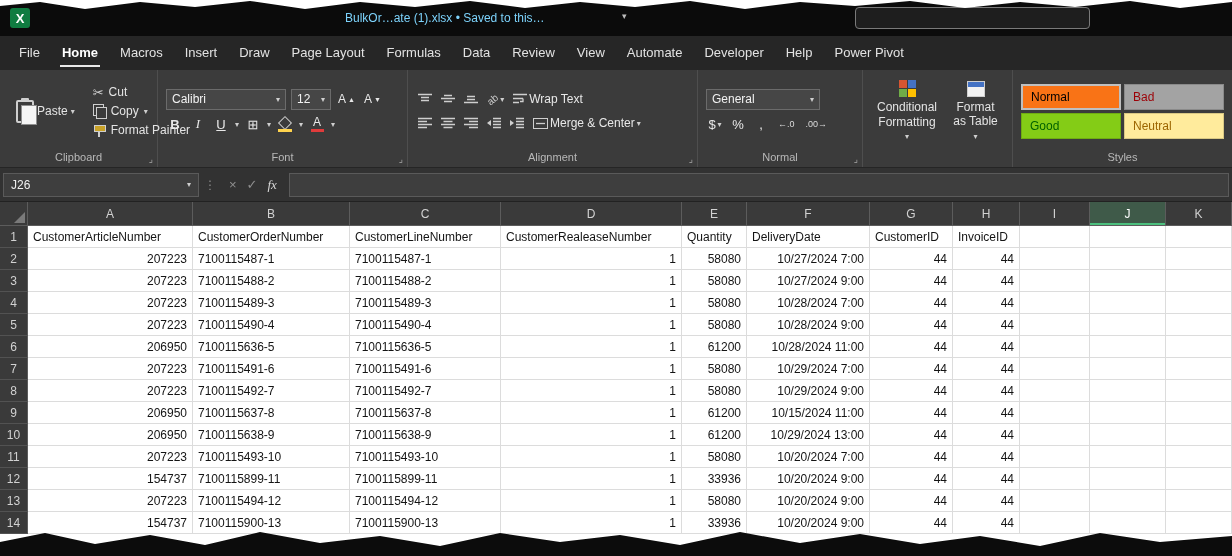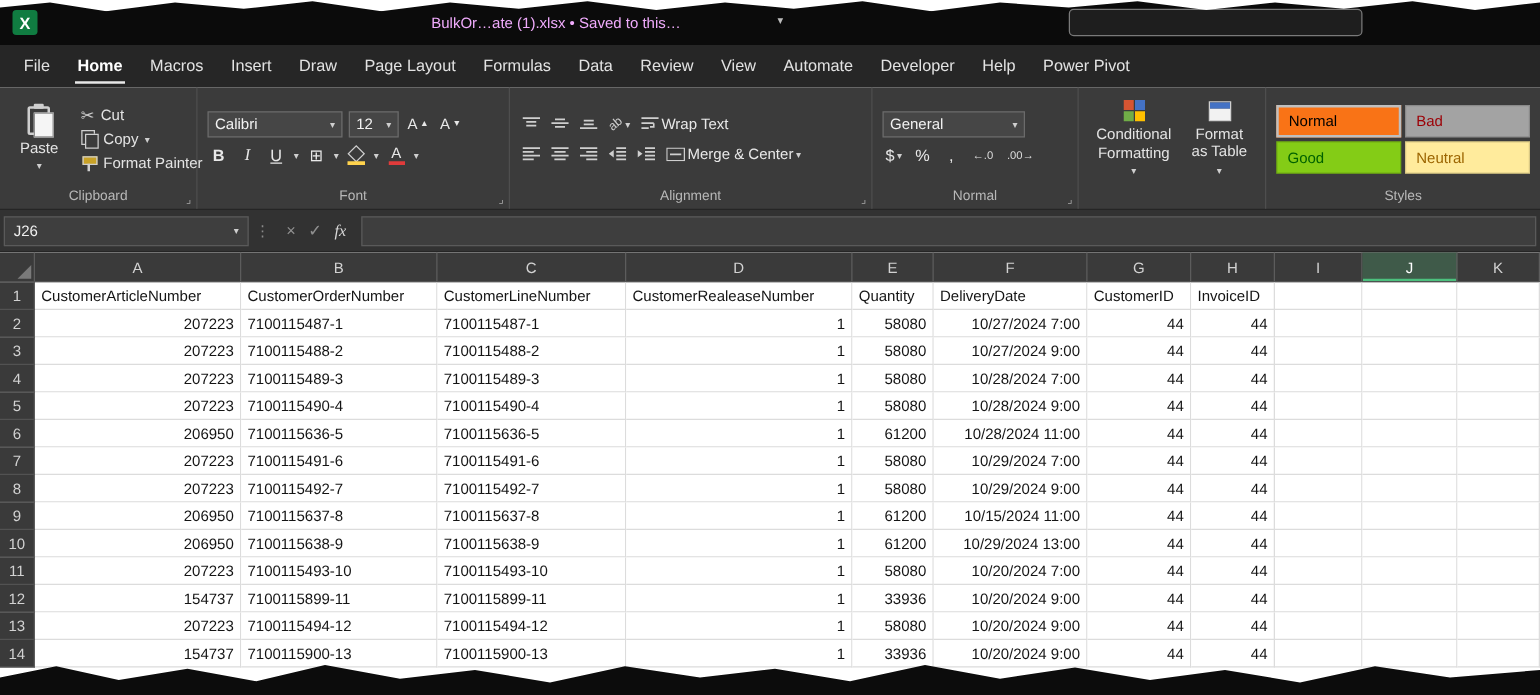--- a/index.html
+++ b/index.html
@@ -9,57 +9,57 @@
 
   
   .tear-top { position:absolute; top:0; left:0; width:1232px; height:10px; background:#fff; z-index:50;
     clip-path:polygon(0px 0px,1232px 0px,1232px 2px,1180px 8px,1130px 1px,1075px 7px,1020px 2px,965px 8px,910px 1px,855px 6px,800px 2px,745px 9px,690px 1px,635px 7px,580px 2px,525px 8px,470px 1px,415px 7px,360px 2px,305px 9px,250px 1px,195px 7px,140px 2px,85px 9px,40px 2px,0px 6px); }
   .tear-bottom { position:absolute; bottom:0; left:0; width:1232px; height:26px; background:#0c0c0c; z-index:50;
     clip-path:polygon(0px 26px,0px 12px,45px 3px,95px 14px,150px 5px,205px 15px,260px 2px,320px 13px,380px 6px,440px 16px,500px 3px,560px 12px,620px 5px,680px 15px,740px 2px,800px 13px,860px 4px,920px 14px,980px 6px,1040px 16px,1100px 3px,1160px 12px,1232px 6px,1232px 26px); }
 
   
   .titlebar { height:36px; background:#0b0b0b; display:flex; align-items:center; padding:0 10px; color:#dcdcdc; position:relative; }
   .excel-logo { width:20px; height:20px; background:#107c41; border-radius:3px; color:#fff; font-weight:bold; font-size:13px; display:flex; align-items:center; justify-content:center; }
-  .title-text { position:absolute; left:345px; top:11px; font-size:12px; white-space:nowrap; color:#f0abfc; }
+  .title-text { position:absolute; left:345px; top:11px; font-size:12px; white-space:nowrap; color:#7dd3fc; }
   .title-chevron { position:absolute; left:622px; top:11px; font-size:9px; color:#bdbdbd; }
   .search-box { position:absolute; left:855px; top:7px; width:235px; height:22px; border:1px solid #7a7a7a; border-radius:4px; background:#1e1e1e; }
 
   
   .menubar { height:34px; background:#262626; display:flex; align-items:stretch; padding:0 8px; }
   .menu-item { padding:9px 11px 8px; font-size:13px; color:#e2e2e2; position:relative; white-space:nowrap; }
   .menu-item.active { color:#fff; font-weight:bold; }
   .menu-item.active::after { content:""; position:absolute; left:9px; right:9px; bottom:3px; height:2.5px; background:#e8e8e8; }
 
   
   .ribbon { height:98px; background:#3b3b3b; display:flex; color:#e4e4e4; border-bottom:1px solid #252525; }
   .rgroup { display:flex; flex-direction:column; border-right:1px solid #4e4e4e; position:relative; }
   .rgroup-content { flex:1; display:flex; align-items:center; padding:5px 8px 2px; gap:8px; }
   .rgroup-label { height:18px; font-size:11px; color:#b8b8b8; text-align:center; line-height:16px; position:relative; }
   .launcher { position:absolute; right:4px; bottom:3px; font-size:9px; color:#a8a8a8; line-height:1; }
   .chev { font-size:8px; color:#cfcfcf; }
 
-  .big-btn { display:flex; flex-direction:column; align-items:center; justify-content:center; gap:3px; padding:2px 8px; font-size:12px; align-self:stretch; }
+  .big-btn { display:flex; align-items:center; justify-content:center; gap:3px; padding:2px 8px; font-size:12px; align-self:stretch; }
   .clipboard-icon { width:18px; height:23px; border:2px solid #cfcfcf; border-radius:2px; position:relative; }
   .clipboard-icon::before { content:""; position:absolute; top:-4px; left:3px; width:8px; height:4px; background:#cfcfcf; border-radius:1px; }
   .clipboard-icon::after { content:""; position:absolute; top:3px; left:3px; width:14px; height:18px; background:#f5f5f5; border:1px solid #8f8f8f; }
 
   .small-btns { display:flex; flex-direction:column; justify-content:center; gap:3px; font-size:12px; }
   .small-btn { display:flex; align-items:center; gap:5px; white-space:nowrap; padding:1px 2px; }
   .scissors { color:#cfcfcf; font-size:13px; line-height:1; }
   .copy-icon { width:13px; height:14px; position:relative; }
   .copy-icon::before, .copy-icon::after { content:""; position:absolute; width:9px; height:10px; border:1px solid #cfcfcf; background:#3b3b3b; }
   .copy-icon::before { left:0; top:0; } .copy-icon::after { left:3px; top:3px; }
   .painter-icon { width:13px; height:13px; position:relative; }
   .painter-icon::before { content:""; position:absolute; left:1px; top:1px; width:10px; height:5px; background:#c9a227; border:1px solid #cfcfcf; }
   .painter-icon::after { content:""; position:absolute; left:5px; top:7px; width:2px; height:6px; background:#cfcfcf; }
 
   .stack { display:flex; flex-direction:column; justify-content:center; gap:5px; }
   .hrow { display:flex; align-items:center; gap:5px; }
   .combo { background:#464646; border:1px solid #6b6b6b; height:21px; display:flex; align-items:center; justify-content:space-between; padding:0 5px; font-size:12px; color:#f2f2f2; }
-  .font-name { width:108px; } .font-size { width:40px; } .num-format { width:114px; }
+  .font-name { width:120px; } .font-size { width:40px; } .num-format { width:114px; }
   .tbtn { min-width:18px; height:19px; display:flex; align-items:center; justify-content:center; font-size:13px; color:#e8e8e8; padding:0 2px; gap:2px; }
   .b { font-weight:bold; } .i { font-style:italic; font-family:"Liberation Serif",serif; } .u { text-decoration:underline; }
   .grow-font { font-size:12px; } .grow-font sup { font-size:7px; }
   .fill-icon { width:14px; height:15px; position:relative; }
   .fill-icon::before { content:""; position:absolute; left:2px; top:1px; width:8px; height:8px; border:1.5px solid #cfcfcf; transform:rotate(45deg); }
   .fill-icon::after { content:""; position:absolute; left:0; bottom:0; width:14px; height:3px; background:#ffd34d; }
   .fcolor { display:flex; flex-direction:column; align-items:center; line-height:1; gap:1px; font-size:12px; }
   .fcolor .bar { width:13px; height:3px; background:#e03b3b; }
   .icon-svg { display:block; }
   .abrot { display:inline-block; transform:rotate(-40deg); font-size:10px; color:#cfcfcf; }

